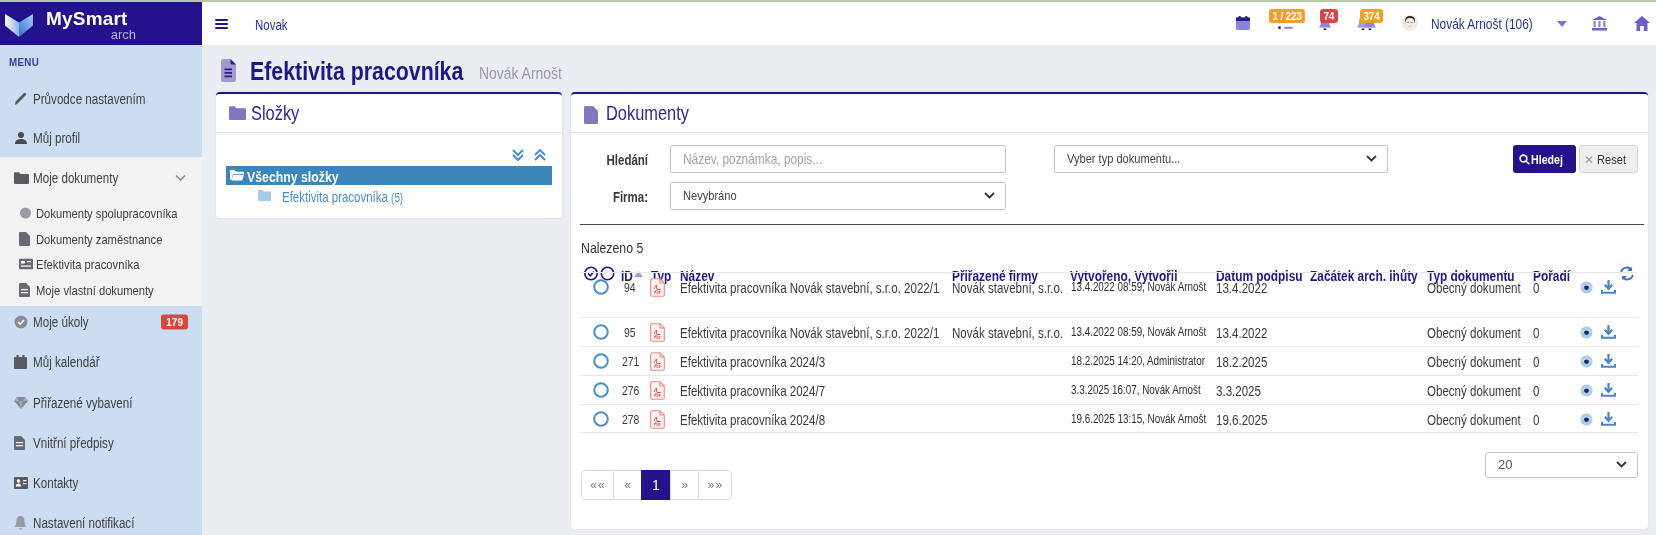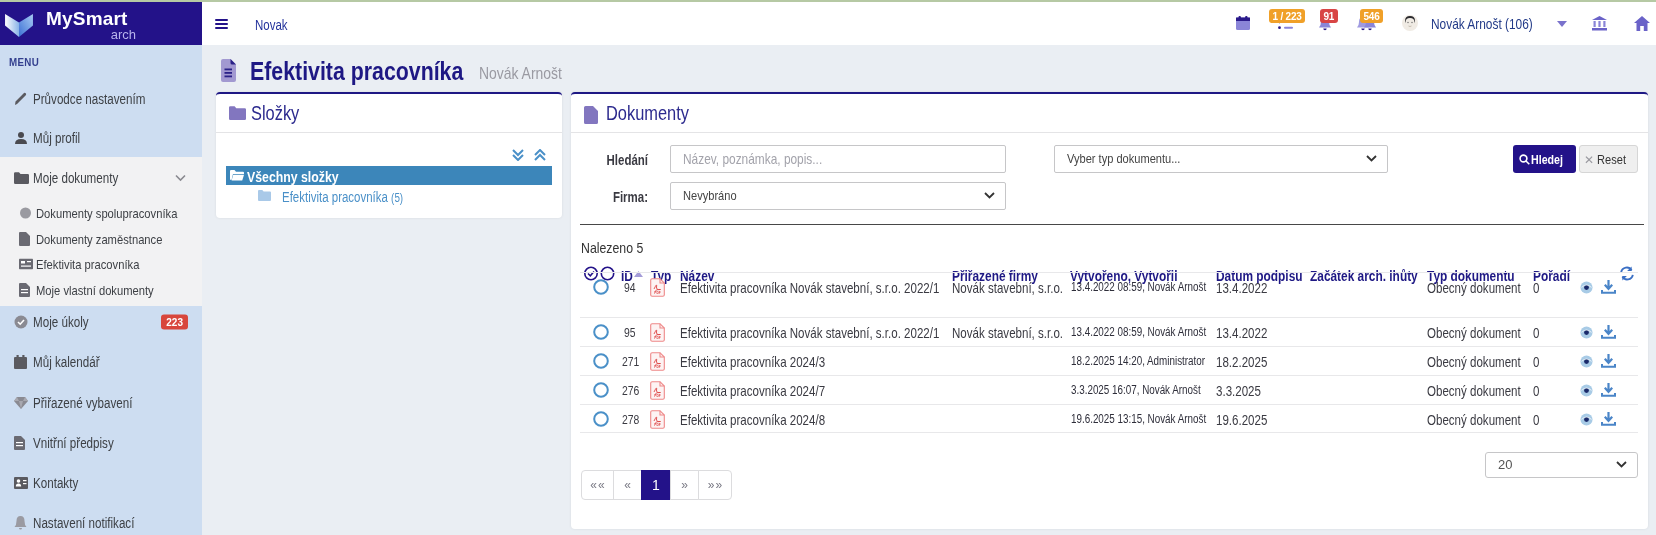--- a/index.html
+++ b/index.html
@@ -160,21 +160,21 @@
         </svg>
         <span class="txt">Moje vlastní dokumenty</span>
       </div>
 
     <div class="mi" style="top:307px;">
         <svg width="14" height="14" viewBox="0 0 14 14">
           <circle cx="7" cy="7" r="6.5" fill="#8a8a92"></circle>
           <path d="M4 7 L6.2 9.2 L10 5" stroke="#fff" stroke-width="1.6" fill="none"></path>
         </svg>
         <span class="txt">Moje úkoly</span>
-        <span class="badge-red">223</span>
+        <span class="badge-red">179</span>
       </div>
     <div class="mi" style="top:347px;">
         <svg width="13" height="14" viewBox="0 0 13 14">
           <rect x="0" y="2" width="13" height="12" rx="1" fill="#5a5a60"></rect>
           <rect x="2.5" y="0" width="2.2" height="4" fill="#5a5a60"></rect>
           <rect x="8.3" y="0" width="2.2" height="4" fill="#5a5a60"></rect>
           <rect x="1.5" y="5" width="10" height="0.01" fill="#fff"></rect>
         </svg>
         <span class="txt">Můj kalendář</span>
       </div>
@@ -232,31 +232,31 @@
         <rect x="7" y="1.6" width="9" height="2" rx="1" fill="#8a85d8"></rect>
         <circle cx="2.5" cy="8.7" r="1.4" fill="#2a1a8a"></circle>
         <rect x="7" y="7.7" width="9" height="2" rx="1" fill="#8a85d8"></rect>
       </svg>
     <div class="tb-badge" style="left:1067px;background:#f0a028;">1 / 223</div>
 
     <svg class="tb-ic" style="left:1116px" width="14" height="15" viewBox="0 0 14 15">
         <path d="M7 0 Q11 0 11 5.5 Q11 9.5 13 11.5 H1 Q3 9.5 3 5.5 Q3 0 7 0" fill="#8a85d8"></path>
         <path d="M5.3 12.5 H8.7 A1.7 1.7 0 0 1 5.3 12.5" fill="#2a1a8a"></path>
       </svg>
-    <div class="tb-badge" style="left:1118px;background:#d84545;">91</div>
+    <div class="tb-badge" style="left:1118px;background:#d84545;">74</div>
 
     <svg class="tb-ic" style="left:1155px" width="19" height="15" viewBox="0 0 19 15">
         <g opacity="0.95">
           <path d="M6 1 Q10 1 10 6 Q10 9.5 12 11.5 H0 Q2 9.5 2 6 Q2 1 6 1" fill="#9a95de"></path>
         </g>
         <path d="M13 1 Q17 1 17 6 Q17 9.5 19 11.5 H7 Q9 9.5 9 6 Q9 1 13 1" fill="#8a85d8"></path>
         <path d="M4.3 12.5 H7.7 A1.7 1.7 0 0 1 4.3 12.5" fill="#2a1a8a"></path>
         <path d="M11.3 12.5 H14.7 A1.7 1.7 0 0 1 11.3 12.5" fill="#2a1a8a"></path>
       </svg>
-    <div class="tb-badge" style="left:1158px;background:#f0a028;">546</div>
+    <div class="tb-badge" style="left:1158px;background:#f0a028;">374</div>
 
     <svg class="tb-ic" style="left:1200px;top:13px" width="16" height="16" viewBox="0 0 16 16">
         <circle cx="8" cy="8" r="8" fill="#f0ebe4"></circle>
         <path d="M8 1 Q13 1 13 6 Q13 7 12.5 8 Q12.8 3 8 3 Q3.2 3 3.5 8 Q3 7 3 6 Q3 1 8 1" fill="#2a2a2e"></path>
         <circle cx="6" cy="7.5" r="0.7" fill="#6a6a6a"></circle>
         <circle cx="10" cy="7.5" r="0.7" fill="#6a6a6a"></circle>
         <path d="M6.5 11 Q8 12 9.5 11" stroke="#b0a89a" stroke-width="0.7" fill="none"></path>
       </svg>
     <div id="tb-name">Novák Arnošt (106)</div>
 

